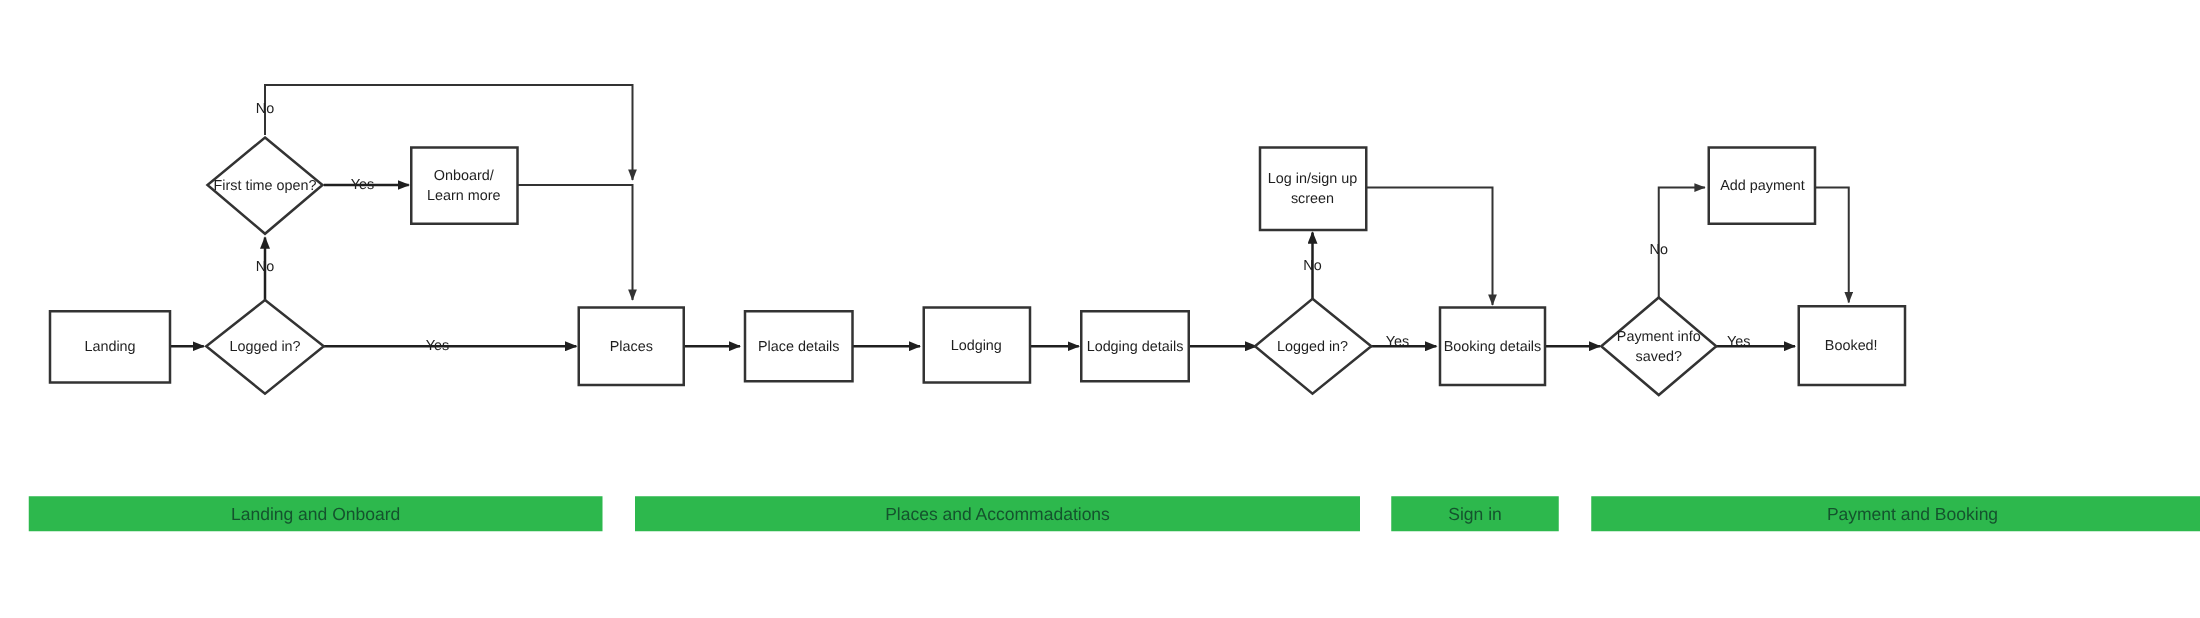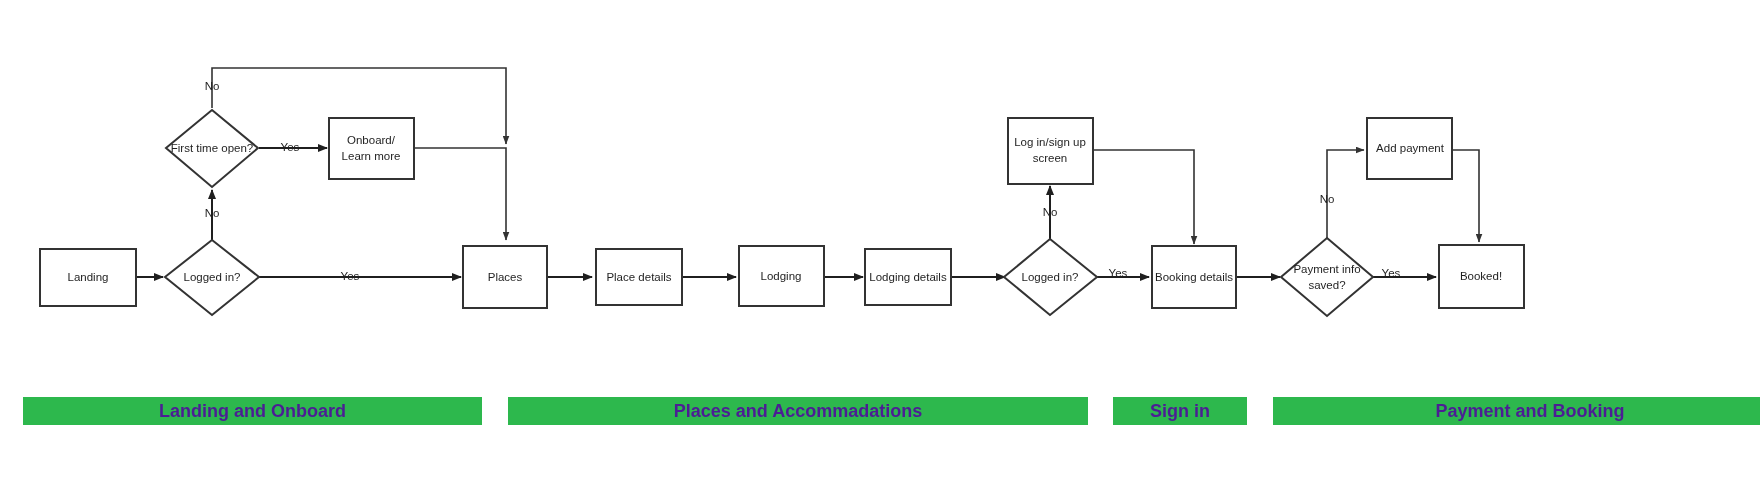--- a/index.html
+++ b/index.html
@@ -57,26 +57,25 @@
   }
   .section-bar {
     position: absolute;
     background: #2db84d;
     display: flex;
     align-items: center;
     justify-content: center;
     box-sizing: border-box;
   }
   .section-bar-label {
-    color: #4c1d95;
-    font-family: "Liberation Sans", sans-serif;
-    font-size: 18px;
+    color: #14532d;
+    font-family: "Liberation Sans", sans-serif;
+    font-size: 14px;
     line-height: 1;
     white-space: nowrap;
-    font-weight: bold;
   }
 </style>
 </head>
 <body>
 
 <div id="canvas">
 
   <svg id="flow-svg" viewBox="0 0 1760 494">
     <defs>
       <marker id="arrow" markerWidth="10" markerHeight="8" refX="9" refY="4" orient="auto" markerUnits="userSpaceOnUse">

